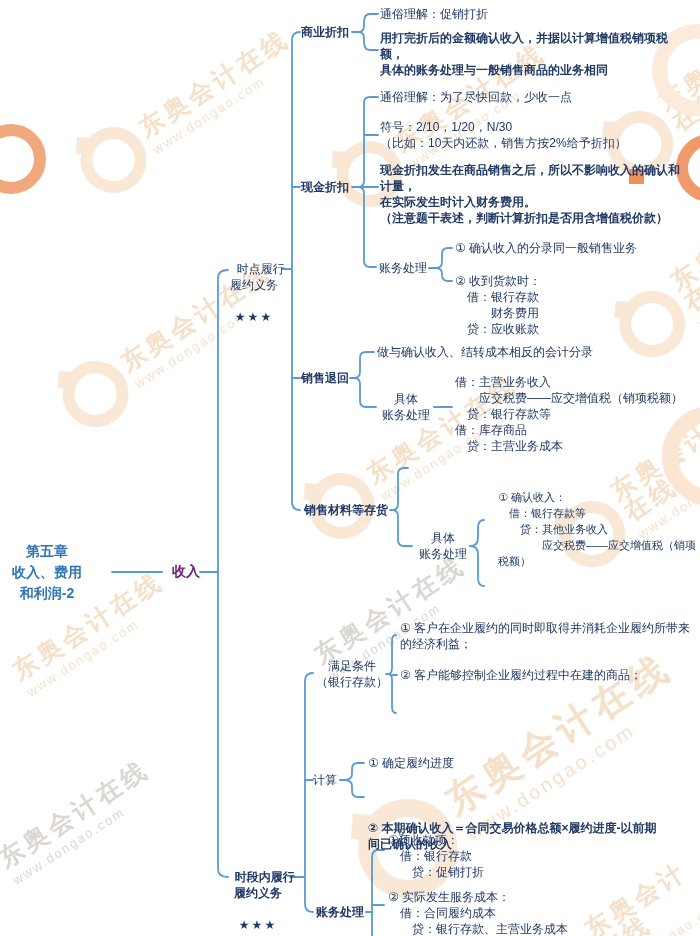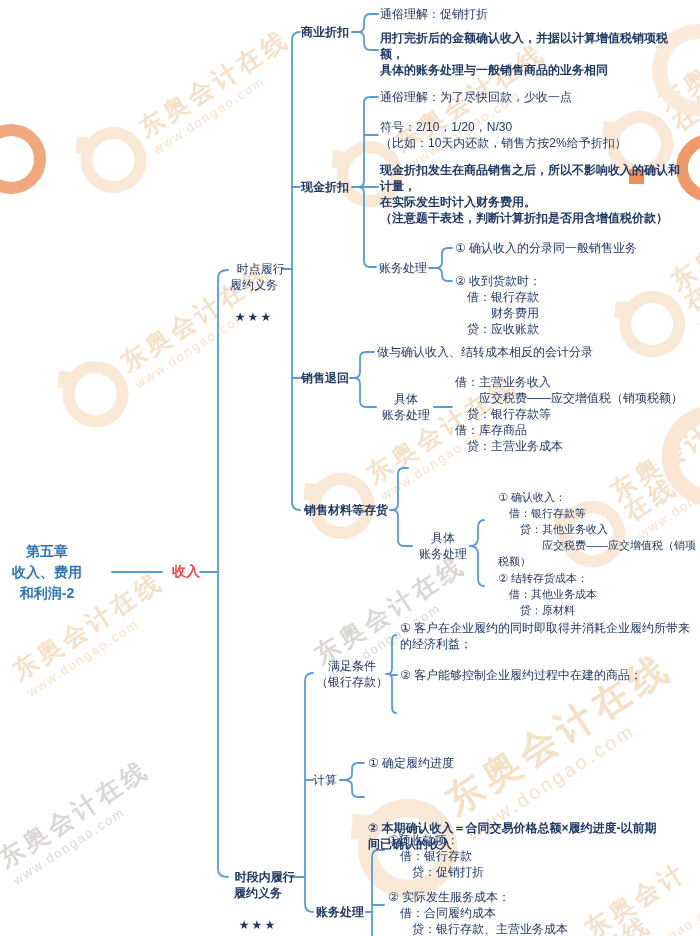--- a/index.html
+++ b/index.html
@@ -28,21 +28,21 @@
       color:#1f3864;z-index:2;}
   .nd{position:absolute;text-align:center;font-size:12px;line-height:16px;
       color:#1f3864;z-index:2;white-space:pre-wrap;}
   .b{font-weight:700;}
   .sm{font-size:11px;margin-left:12px;}
   .stars{display:block;letter-spacing:2px;}
   .root-title{position:absolute;left:0;top:541px;width:94px;text-align:center;
       font-size:14px;line-height:21px;font-weight:700;color:#2e75b6;
       white-space:pre-wrap;z-index:2;}
   .topic{position:absolute;left:164px;top:563px;width:44px;text-align:center;
-      font-size:14px;font-weight:700;color:#ef4444;z-index:2;}
+      font-size:14px;font-weight:700;color:#701a75;z-index:2;}
 </style>
 </head>
 <body>
 
 <div class="stage">
 
   <div class="wm" style="left:66px;top:78px;">
     <span class="wm-logo"></span>
     <span class="wm-text">
         <b>东奥会计在线</b>
@@ -211,23 +211,20 @@
 借：库存商品
 　贷：主营业务成本</div>
 
   <div class="nd b" style="left:296px;top:502px;width:100px;">销售材料等存货</div>
   <div class="nd" style="left:413px;top:530px;width:60px;">具体
 账务处理</div>
   <div class="lf sm" style="left:486px;top:489px;">① 确认收入：
 　借：银行存款等
 　　贷：其他业务收入
 　　　　应交税费——应交增值税（销项税额）</div>
-  <div class="lf sm" style="left:486px;top:570px;">② 结转存货成本：
-　借：其他业务成本
-　　贷：原材料</div>
 
   <div class="nd b" style="left:220px;top:853px;width:76px;">
     <span>时段内履行
 履约义务</span>
     <span class="stars">★★★</span>
   </div>
 
   <div class="nd" style="left:312px;top:658px;width:80px;">满足条件
 （银行存款）</div>
   <div class="lf" style="left:400px;top:667px;">② 客户能够控制企业履约过程中在建的商品；</div>

